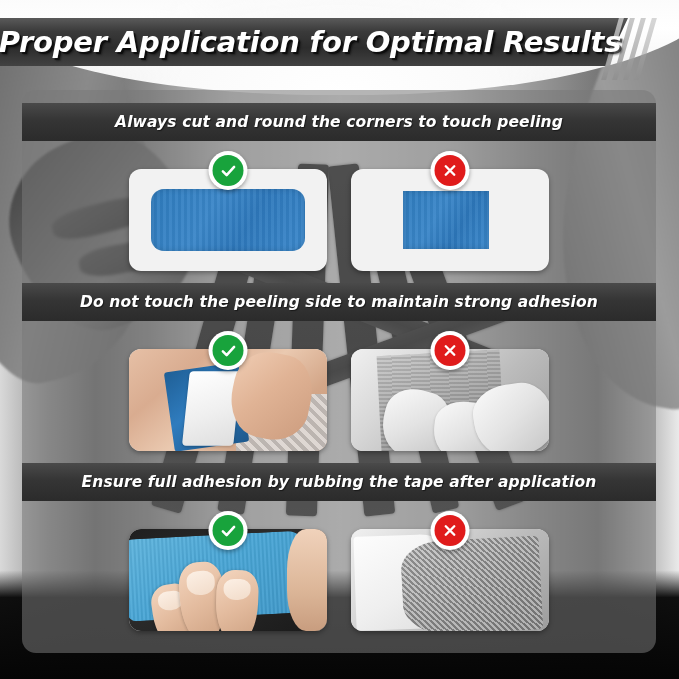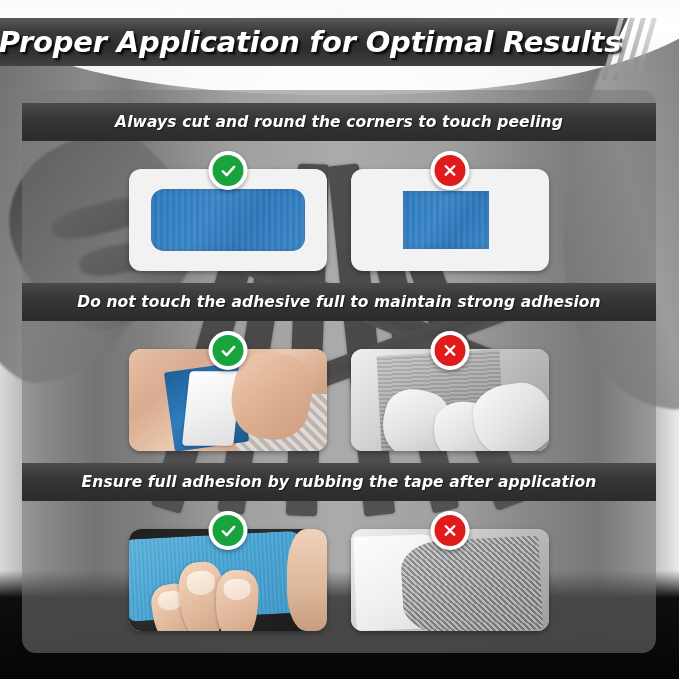--- a/index.html
+++ b/index.html
@@ -511,21 +511,21 @@
               </svg>
             </span>
           </div>
         </div>
 
       </div>
     </div>
 
     <div class="section s2">
       <div class="section-header">
-        <span class="hdr-text">Do not touch the adhesive full to maintain strong adhesion</span>
+        <span class="hdr-text">Do not touch the peeling side to maintain strong adhesion</span>
       </div>
       <div class="pair">
 
         <div class="card">
           <div class="card-media">
             <div class="photo-peel">
               <div class="peel-grid"></div>
               <div class="peel-blue"></div>
               <div class="peel-white"></div>
               <div class="peel-thumb"></div>

